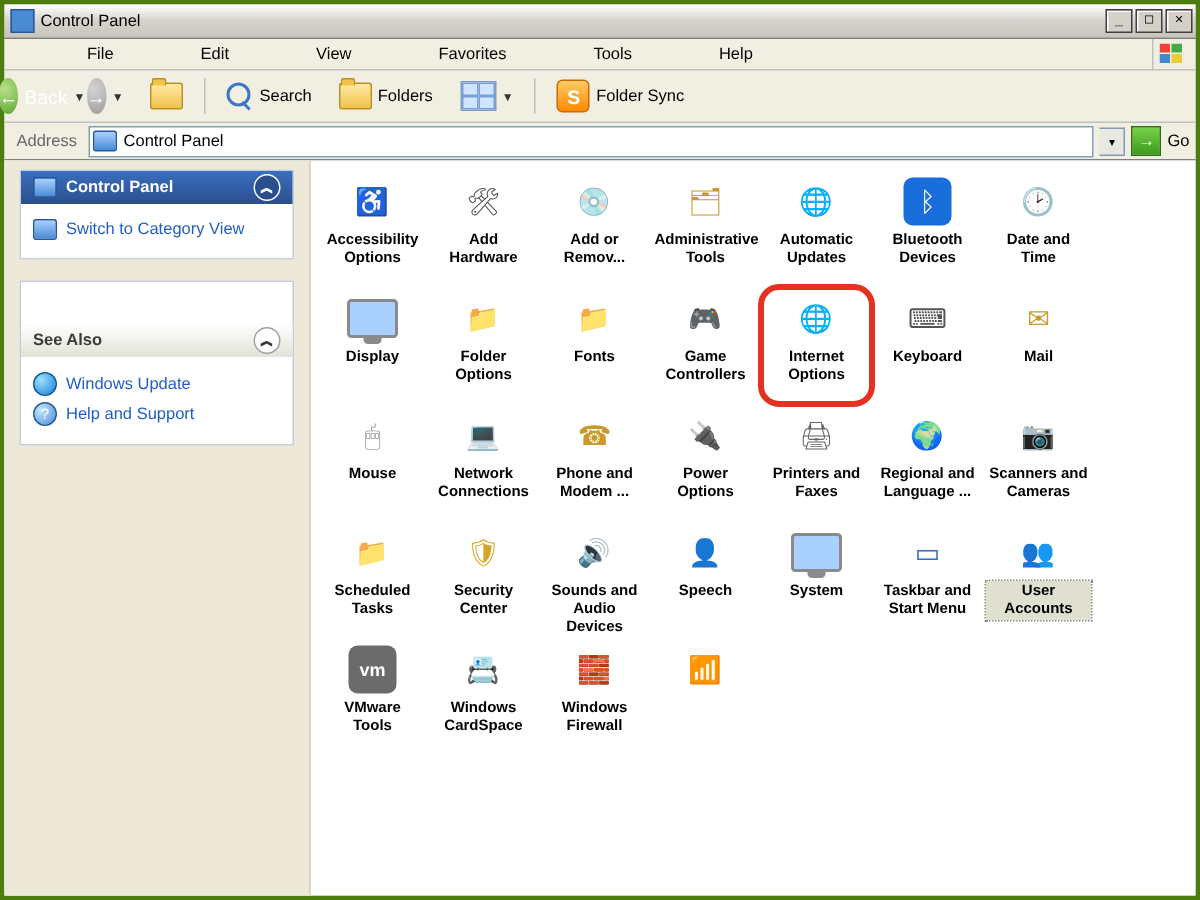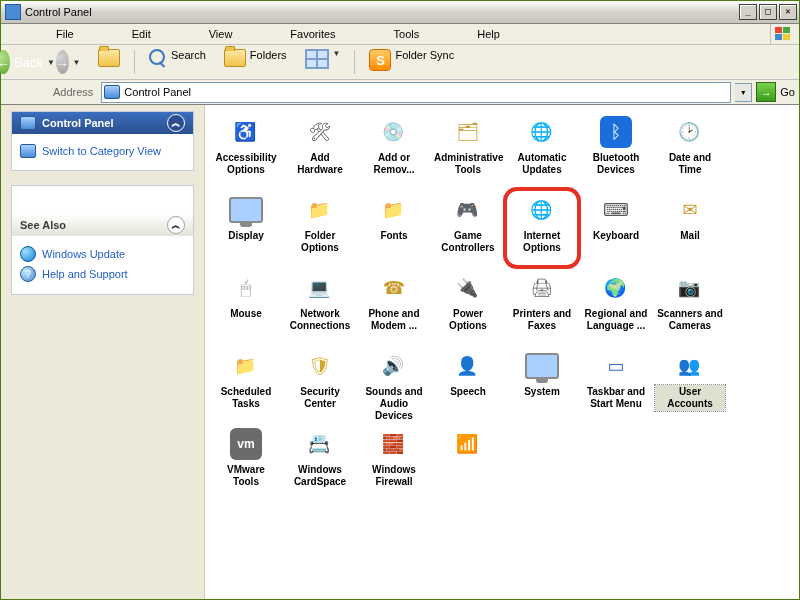--- a/index.html
+++ b/index.html
@@ -1,46 +1,46 @@
 <!DOCTYPE html>
 <html><head>
 <meta charset="utf-8">
 <style>
   html,body{margin:0;padding:0;font-family:"Tahoma","Segoe UI",sans-serif;font-size:11px;background:#ece9d8;}
-  .window{width:800px;height:600px;border:1px solid #4d7c0f;box-sizing:border-box;display:flex;flex-direction:column;background:#ece9d8;}
+  .window{width:800px;height:600px;border:3px solid #4d7c0f;box-sizing:border-box;display:flex;flex-direction:column;background:#ece9d8;}
   
   .titlebar{height:22px;background:linear-gradient(to bottom,#ffffff,#d6d3ce 50%,#c7c5ba);display:flex;align-items:center;border-bottom:1px solid #808080;}
   .titlebar .ticon{width:14px;height:14px;margin:0 4px;background:#4a8bd6;border:1px solid #245a99;}
   .titlebar .title{flex:1;color:#000;}
   .winbtns{display:flex;margin-right:2px;}
   .winbtn{width:16px;height:14px;margin-left:2px;background:#d4d0c8;border:1px solid #404040;font-size:9px;line-height:12px;text-align:center;font-family:monospace;cursor:default;box-shadow:inset 1px 1px 0 #fff;}
   .close{font-weight:bold;}
   
   .menubar{height:20px;background:#f1efe2;display:flex;align-items:center;padding:0 4px;border-bottom:1px solid #c0c0c0;position:relative;}
   .menubar span{padding:2px 7px;cursor:default;margin-left:44px;}
   .menubar .flag{position:absolute;right:4px;top:0;bottom:0;width:24px;display:flex;align-items:center;justify-content:center;border-left:1px solid #c0c0c0;}
   
   .toolbar{height:34px;background:#f1efe2;display:flex;align-items:center;padding:0 6px;border-bottom:1px solid #c0c0c0;gap:4px;}
-  .tbtn{display:flex;height:26px;padding:0 6px;border:1px solid transparent;cursor:default;gap:4px;}
+  .tbtn{display:flex;align-items:center;height:26px;padding:0 6px;border:1px solid transparent;cursor:default;gap:4px;}
   .fwd,.back{width:24px;height:24px;border-radius:50%;display:flex;align-items:center;justify-content:center;color:#fff;font-size:13px;}
   .back .circ{width:24px;height:24px;border-radius:50%;background:radial-gradient(circle at 30% 30%,#b8e08a,#5aa92e);display:flex;align-items:center;justify-content:center;}
   .fwd .circ{width:24px;height:24px;border-radius:50%;background:radial-gradient(circle at 30% 30%,#d4d4d4,#9c9c9c);display:flex;align-items:center;justify-content:center;}
   .sep{width:1px;height:24px;background:#c0c0c0;margin:0 3px;}
   .folder-ic{width:20px;height:16px;background:linear-gradient(#ffe9a6,#f0c34a);border:1px solid #bb8e1e;border-radius:2px;position:relative;}
   .folder-ic:before{content:"";position:absolute;left:0;top:-4px;width:8px;height:4px;background:#f0c34a;border:1px solid #bb8e1e;border-bottom:none;border-radius:2px 2px 0 0;}
   .mag{width:18px;height:18px;position:relative;}
   .mag:before{content:"";position:absolute;width:12px;height:12px;border:2px solid #3b78c4;border-radius:50%;left:0;top:0;}
   .mag:after{content:"";position:absolute;width:2px;height:7px;background:#3b78c4;left:12px;top:12px;transform:rotate(-45deg);}
   .viewbox{width:22px;height:18px;border:1px solid #7a9ecf;display:grid;grid-template-columns:1fr 1fr;grid-template-rows:1fr 1fr;}
   .viewbox div{border:1px solid #7a9ecf;background:#cfe4ff;}
   .sicon{width:20px;height:20px;border-radius:4px;background:linear-gradient(#ffcc66,#ff8a00);color:#fff;font-weight:bold;font-size:13px;display:flex;align-items:center;justify-content:center;border:1px solid #cc6a00;}
   .dd{font-size:8px;color:#333;}
   
   .addrbar{height:24px;background:#f1efe2;display:flex;align-items:center;padding:0 4px;border-bottom:1px solid #808080;gap:4px;}
-  .addrbar .lbl{padding:0 4px;color:#666;margin-left:44px;}
+  .addrbar .lbl{padding:0 4px;color:#666;}
   .addrinput{flex:1;height:19px;background:#fff;border:1px solid #7f9db9;display:flex;align-items:center;padding:0 2px;gap:4px;}
   .addrinput .cp-ic{width:14px;height:12px;background:linear-gradient(#aad0ff,#4a8bd6);border:1px solid #245a99;border-radius:2px;}
   .addr-dd{width:16px;height:17px;border:1px solid #7f9db9;border-left:none;background:#e8e8e0;display:flex;align-items:center;justify-content:center;font-size:8px;}
   .gobtn{width:18px;height:18px;background:linear-gradient(#78d24a,#3c9a1c);border:1px solid #2a7010;display:flex;align-items:center;justify-content:center;color:#fff;}
   
   .body{flex:1;display:flex;background:#fff;}
   .sidebar{width:204px;background:#ece9d8;border-right:1px solid #d0cdb8;padding:6px 10px;box-sizing:border-box;}
   .panel{background:#fff;border:1px solid #c6ccd9;margin-bottom:14px;}
   .panel-hd{height:22px;display:flex;align-items:center;justify-content:space-between;padding:0 8px;cursor:default;}
   .panel-hd.blue{background:linear-gradient(to bottom,#3a6ebf,#2b4f8e);color:#fff;font-weight:bold;}

